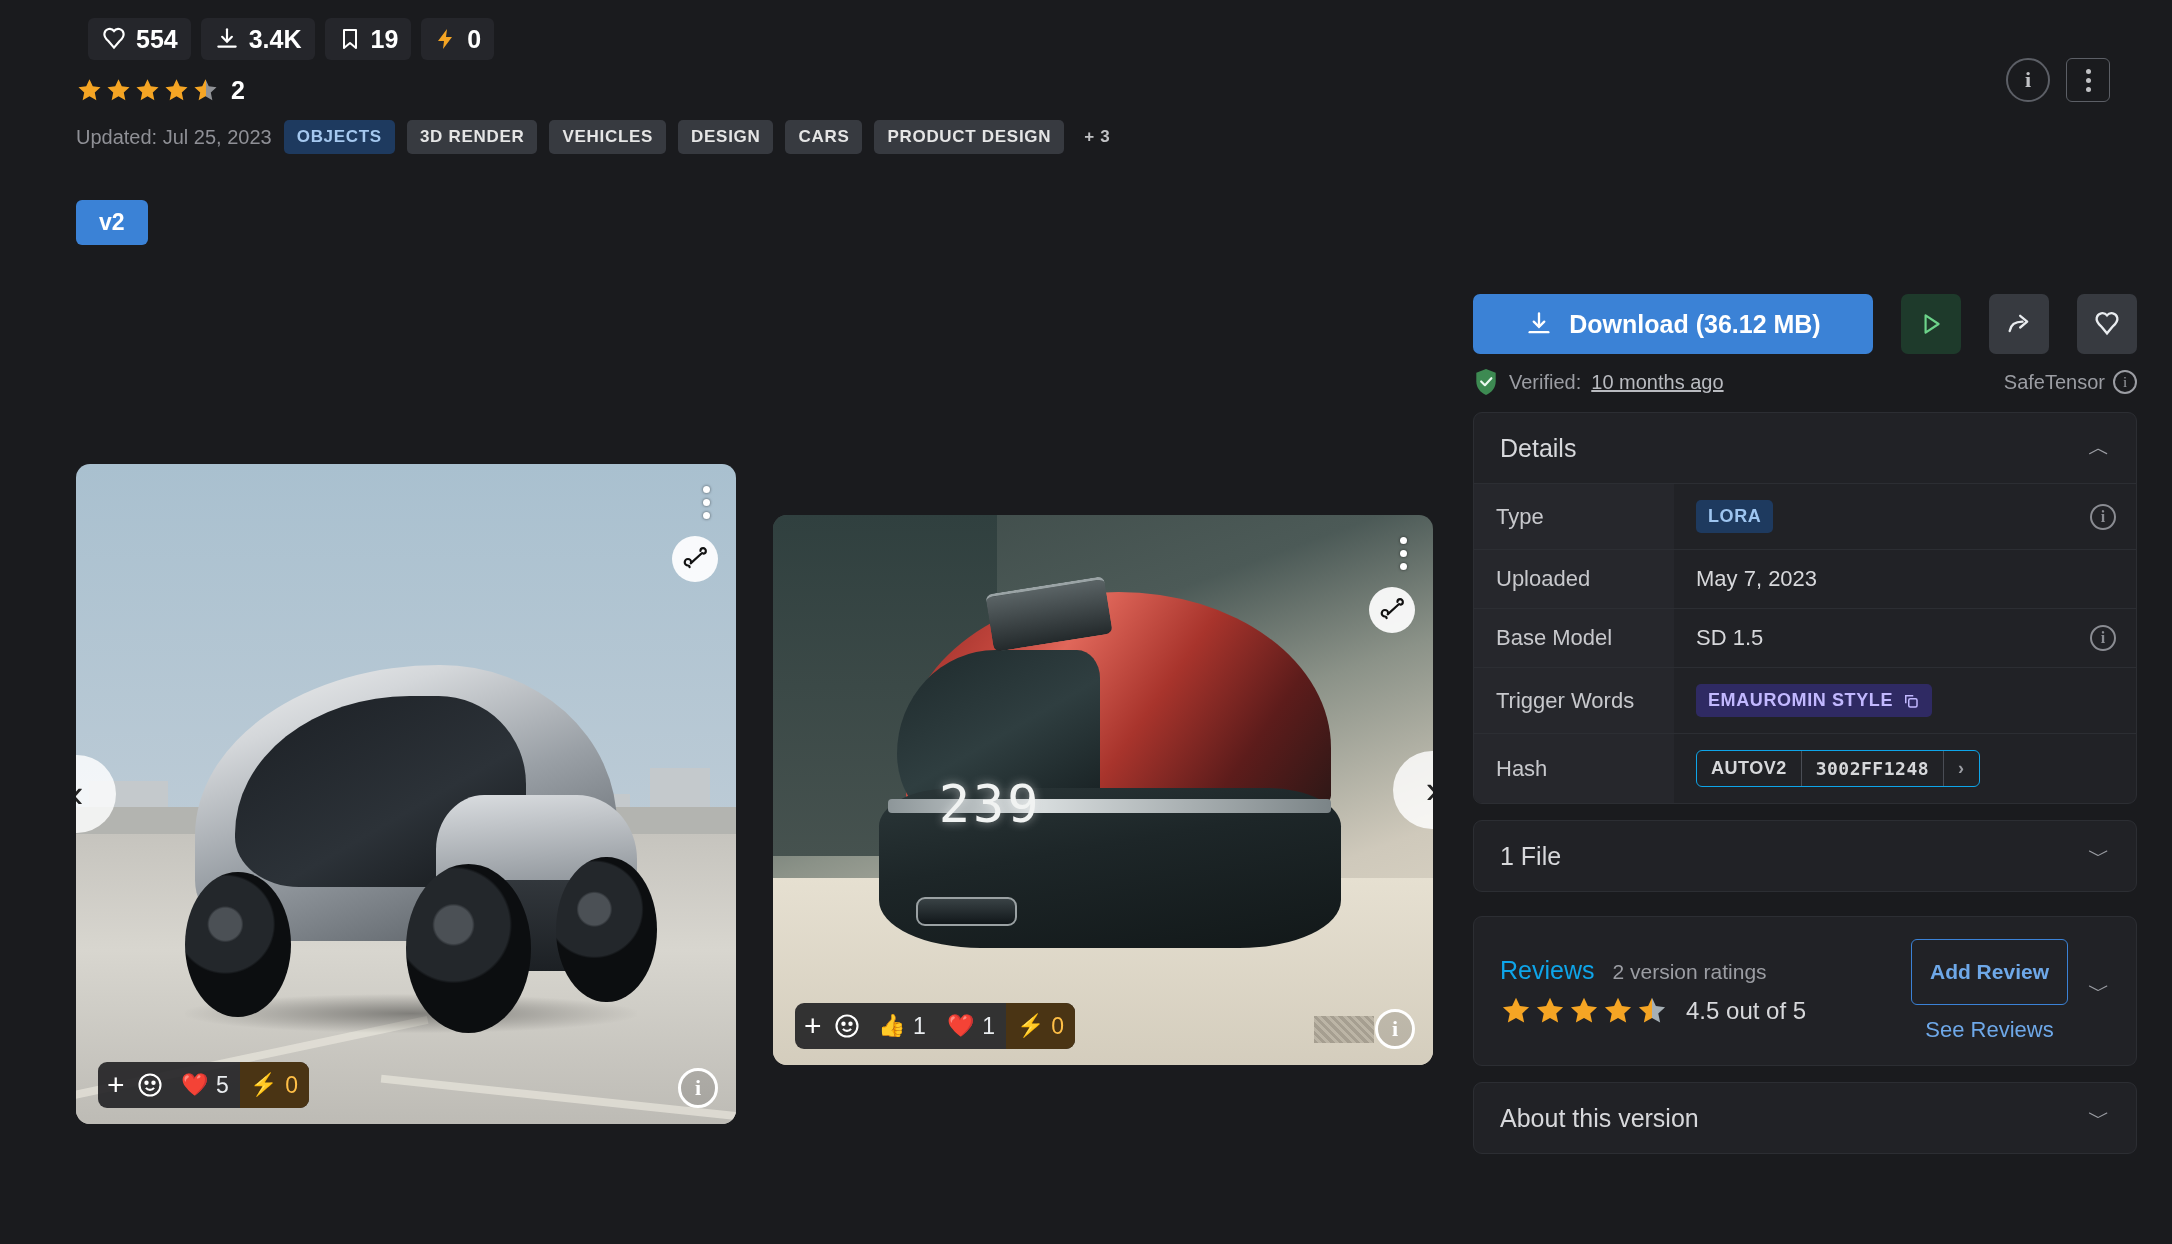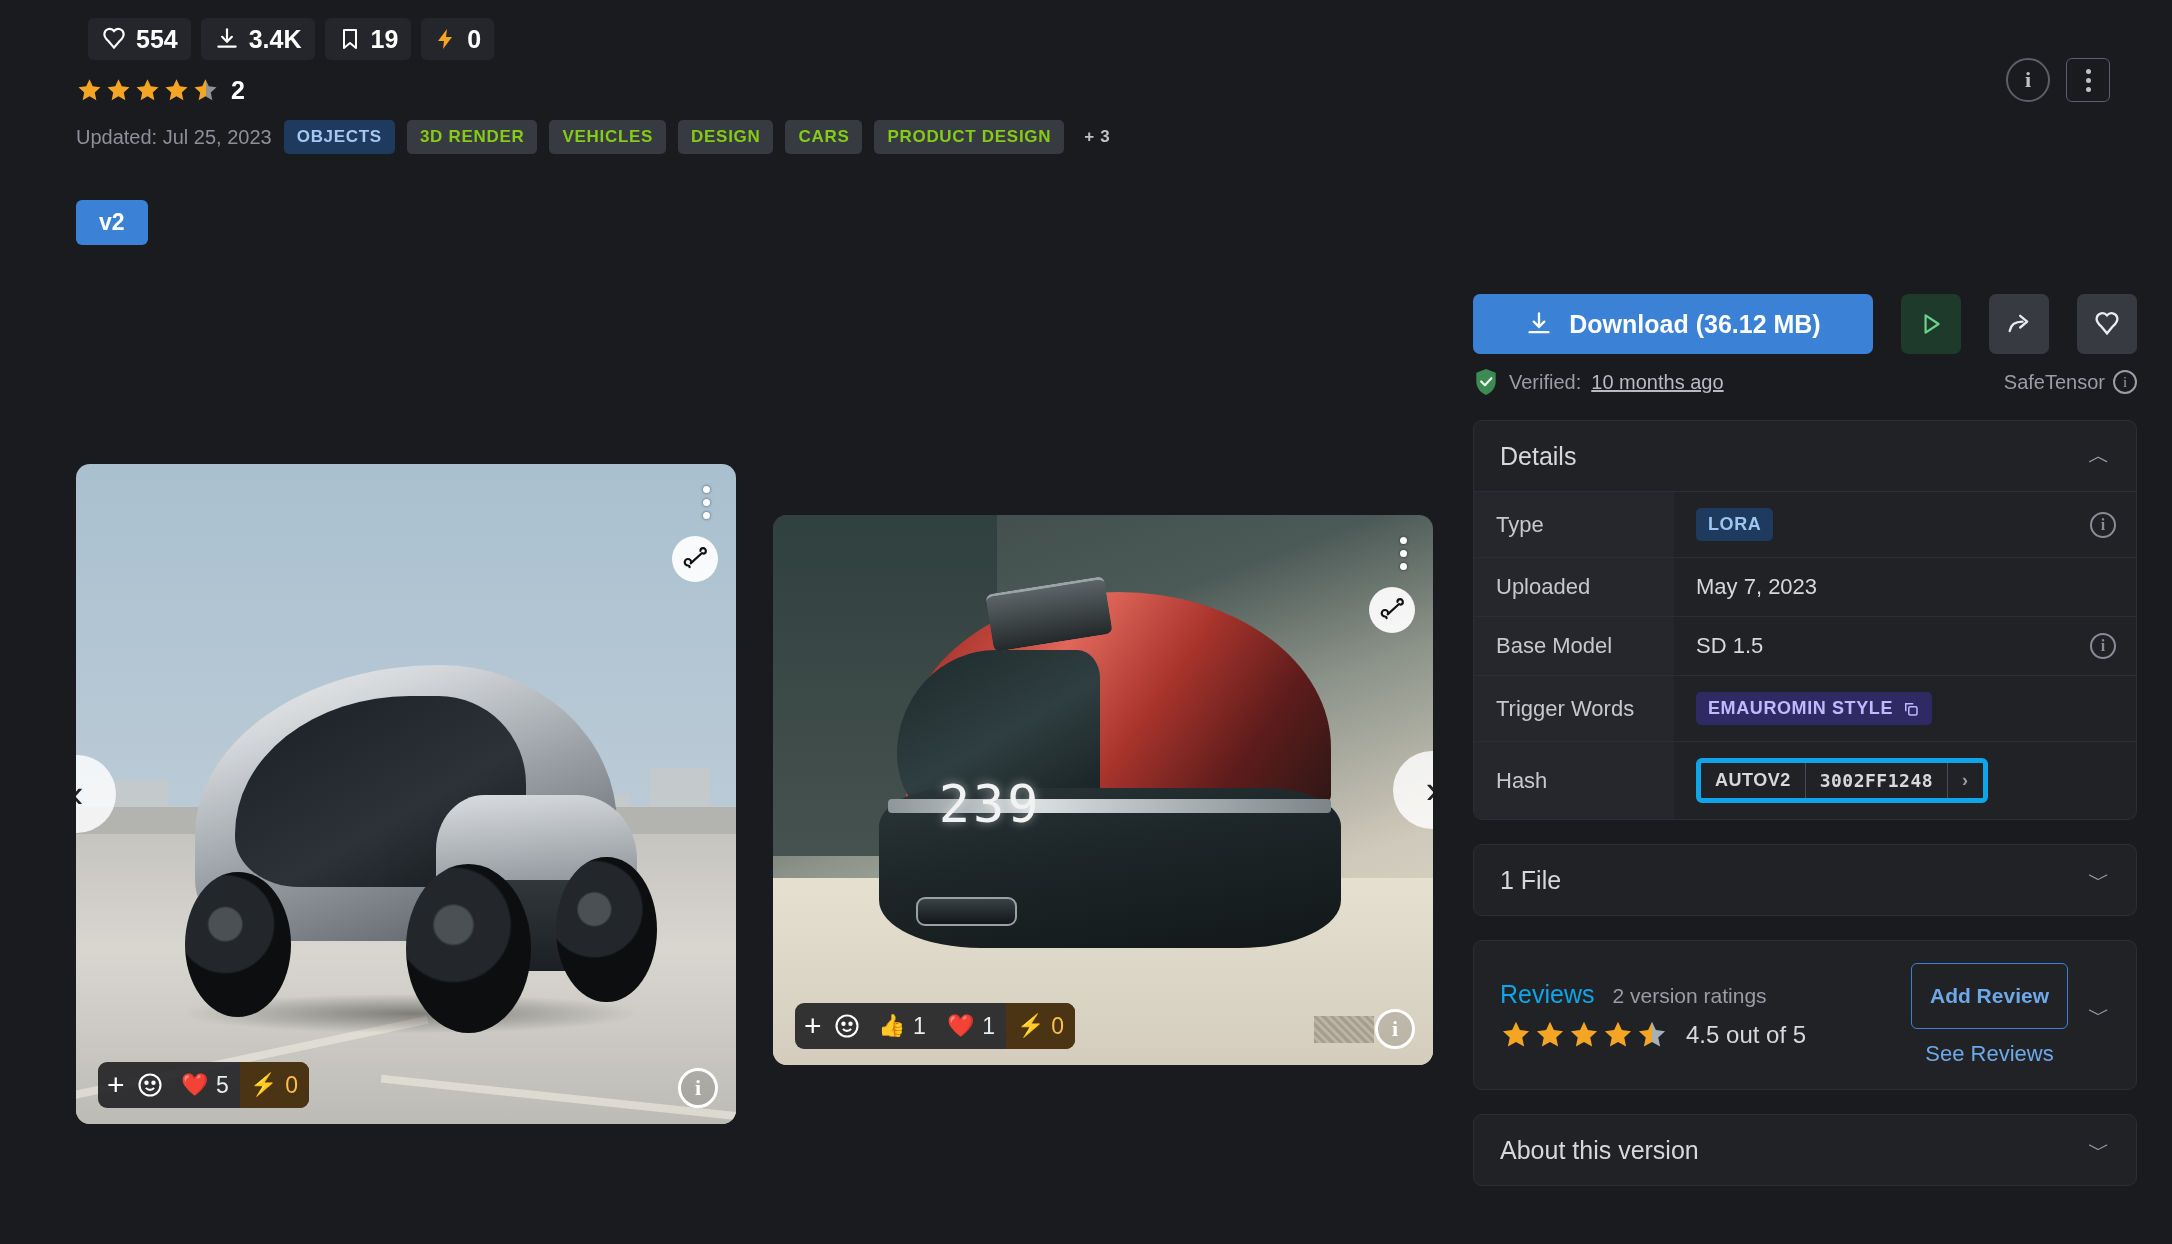--- a/index.html
+++ b/index.html
@@ -29,21 +29,21 @@
   .stat-chip svg { display:block; }
 
   .stars-row { display: flex; align-items: center; gap: 8px; margin-top: 16px; }
   .stars { display: flex; gap: 2px; }
   .star { width: 27px; height: 27px; display:block; }
   .rating-count { font-size: 25px; font-weight: bold; color: #fff; margin-left: 4px;}
 
   .meta-row { display: flex; align-items: center; gap: 12px; margin-top: 15px; }
   .updated { font-size: 20px; color: #8f9096; white-space: nowrap; }
   .tag {
-    background: #373a40; color: #84cc16;
+    background: #373a40; color: #e5e5e5;
     font-size: 17px; font-weight: bold; letter-spacing: 0.7px;
     padding: 7px 13px; border-radius: 5px; white-space: nowrap;
   }
   .tag.primary { background: #1e3a5f; color: #a5c8ef; }
   .tag.more { background: transparent; color: #c1c2c5; padding: 7px 8px; }
 
   .version-row { margin-top: 46px; }
   .version-pill {
     display: inline-block; background: #3b82d6; color: #ffffff;
     font-size: 23px; font-weight: bold; padding: 9px 23px; border-radius: 6px;
@@ -179,21 +179,21 @@
     display:flex; align-items:center; justify-content:center; color:#e9ecef;
   }
   .sq-act.green { background: #1e3a2b; color:#6cd38a; }
 
   .verify-row { display:flex; align-items:center; justify-content: space-between; margin-top: 14px; }
   .verify-left { display:flex; align-items:center; gap: 10px; font-size: 20px; color:#9b9da3; }
   .verify-left u { color:#b9bbc0; }
   .verify-right { display:flex; align-items:center; gap: 8px; font-size: 20px; color:#9b9da3; }
   .shield { width:26px; height:28px; }
 
-  .panel { background: #212226; border: 1px solid #2c2e33; border-radius: 9px; margin-top: 24px; overflow:hidden; }
+  .panel { background: #212226; border: 1px solid #2c2e33; border-radius: 9px; margin-top: 16px; overflow:hidden; }
   .panel-head {
     display:flex; align-items:center; justify-content: space-between;
     padding: 20px 26px; font-size: 25px; color:#d7d8db;
   }
   .chev { color:#9b9da3; font-size: 22px; }
 
   table.details { width:100%; border-collapse: collapse; }
   table.details tr { border-top: 1px solid #2c2e33; }
   table.details td { padding: 16px 22px; font-size: 22px; vertical-align: middle; }
   td.dkey { width: 200px; background: #26272c; color:#c7c8cc; }
@@ -204,21 +204,21 @@
     border: 2px solid #8a8c92; color:#8a8c92; font-size:16px; font-weight:bold;
     display:flex; align-items:center; justify-content:center; font-family:"Liberation Serif", serif;
   }
   .badge { display:inline-flex; align-items:center; gap:9px; font-size: 18px; font-weight:bold;
     letter-spacing:.6px; padding: 6px 12px; border-radius: 5px; }
   .badge.blue { background:#1e3a5f; color:#9ec5f0; }
   .badge.teal { background:#15403c; color:#63d7c2; }
   .badge.violet { background:#2f2a63; color:#c2b8ff; }
   .dl-mini { display:inline-flex; align-items:center; gap:9px; background:#2c2e33;
     padding: 6px 13px; border-radius: 5px; font-size: 19px; font-weight:bold; color:#e9ecef; }
-  .hash-group { display:inline-flex; align-items:stretch; border:5px solid #0ea5e9; border-radius: 6px; overflow:hidden; }
+  .hash-group { display:inline-flex; align-items:stretch; border:1px solid #0ea5e9; border-radius: 6px; overflow:hidden; }
   .hash-group span { padding: 7px 14px; font-size: 18px; font-weight:bold; letter-spacing:.5px; color:#d7d8db;
     display:flex; align-items:center; }
   .hash-group .hk { border-right:1px solid #4a4d55; }
   .hash-group .hv { border-right:1px solid #4a4d55; font-family:"DejaVu Sans Mono", monospace; }
   .hash-group .hx { color:#9b9da3; }
 
   .rev-panel { background:#212226; border:1px solid #2c2e33; border-radius:9px; margin-top: 24px; padding: 22px 26px;
     display:flex; align-items:center; justify-content: space-between; }
   .rev-left { display:flex; flex-direction: column; gap: 10px; }
   .rev-top { display:flex; align-items:baseline; gap: 18px; }

